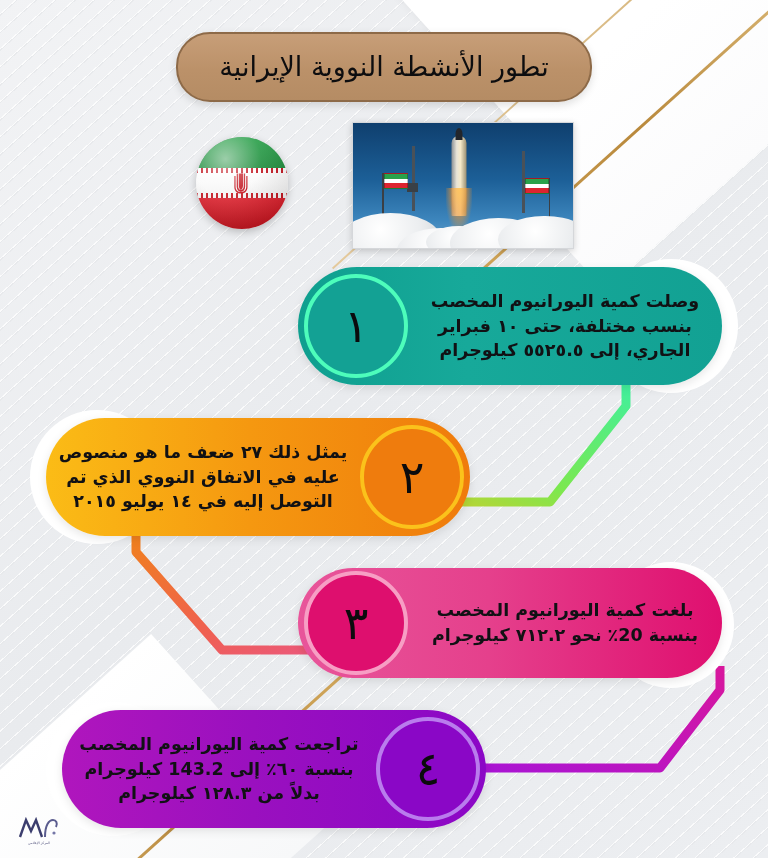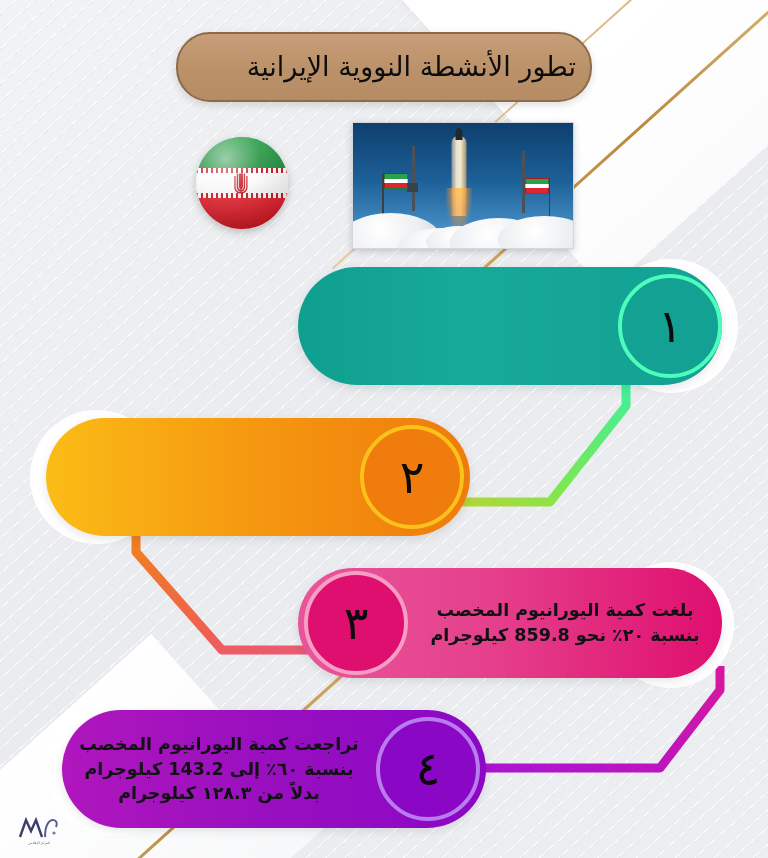--- a/index.html
+++ b/index.html
@@ -102,20 +102,21 @@
     left: 176px; top: 32px;
     width: 416px; height: 70px;
   }
   .title-pill {
     width: 100%; height: 100%;
     border-radius: 34px;
     background: linear-gradient(180deg,#c79e78 0%, #bb9169 55%, #b58c64 100%);
     border: 2px solid #8d6a48;
     display: flex;
     align-items: center;
+    justify-content: center;
     box-shadow: 0 3px 9px rgba(0,0,0,0.13);
   }
   .title-pill h1 {
     font-size: 27px;
     font-weight: 400;
     color: #0d0d0f;
     letter-spacing: 0px;
     line-height: 1.1;
     text-align: center;
     padding: 0 14px;
@@ -425,29 +426,31 @@
     </defs>
     <path d="M300 6 L300 30 L240 108 L40 108" fill="none" stroke="url(#grad34)" stroke-width="9" stroke-linejoin="round"></path>
   </svg>
 
   <div class="card-halo" id="halo1"></div>
   <div class="card-halo" id="halo2"></div>
   <div class="card-halo" id="halo3"></div>
   <div class="card-halo" id="halo4"></div>
 
   <div class="card" id="card1">
+    <div class="card-text">وصلت كمية اليورانيوم المخصب بنسب مختلفة، حتى ١٠ فبراير الجاري، إلى ٥٥٢٥.٥ كيلوجرام</div>
     <div class="num-circle">١</div>
   </div>
 
   <div class="card" id="card2">
     <div class="num-circle">٢</div>
+    <div class="card-text">يمثل ذلك ٢٧ ضعف ما هو منصوص عليه في الاتفاق النووي الذي تم التوصل إليه في ١٤ يوليو ٢٠١٥</div>
   </div>
 
   <div class="card" id="card3">
-    <div class="card-text">بلغت كمية اليورانيوم المخصب بنسبة ٢٠٪ نحو 859.8 كيلوجرام</div>
+    <div class="card-text">بلغت كمية اليورانيوم المخصب بنسبة 20٪ نحو ٧١٢.٢ كيلوجرام</div>
     <div class="num-circle">٣</div>
   </div>
 
   <div class="card" id="card4">
     <div class="num-circle">٤</div>
     <div class="card-text">تراجعت كمية اليورانيوم المخصب بنسبة ٦٠٪ إلى 143.2 كيلوجرام بدلاً من ١٢٨.٣ كيلوجرام</div>
   </div>
 
   <div class="logo">
     <svg width="42" height="22" viewBox="0 0 42 22">

